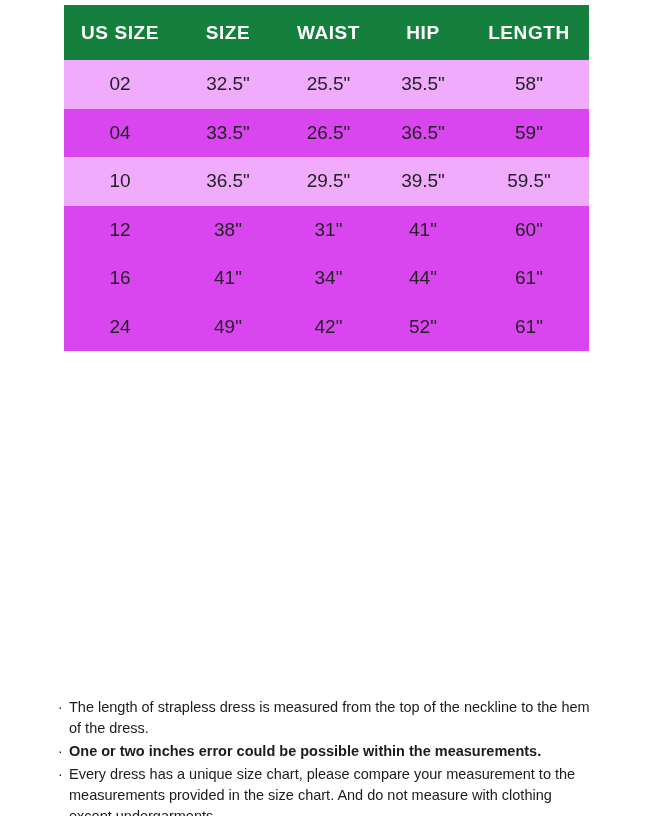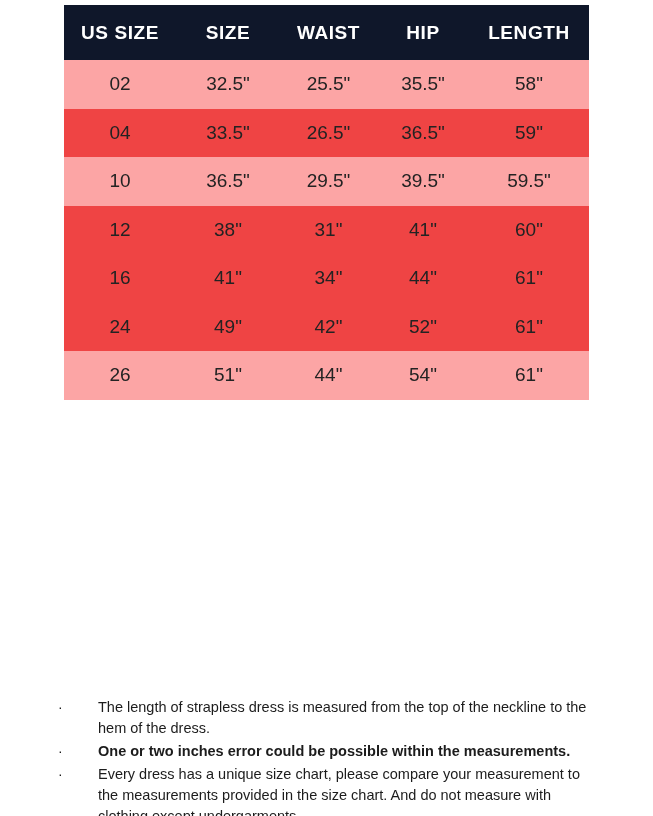--- a/index.html
+++ b/index.html
@@ -30,37 +30,37 @@
   table.size-chart th,
   table.size-chart td {
     padding: 0;
     margin: 0;
     text-align: center;
     vertical-align: middle;
   }
 
   
   thead tr {
-    background: #0f172a;
+    background: #15803d;
   }
   thead th {
     height: 55px;
     color: #ffffff;
     font-size: 19px;
     font-weight: bold;
     letter-spacing: 0.6px;
     line-height: 55px;
   }
 
   
   tbody tr {
     height: 48.5px;
   }
-  tbody tr.row-light { background: #fca5a5; }
-  tbody tr.row-dark  { background: #ef4444; }
+  tbody tr.row-light { background: #f0abfc; }
+  tbody tr.row-dark  { background: #d946ef; }
 
   tbody td {
     height: 48.5px;
     font-size: 19px;
     font-weight: normal;
     color: #232323;
     line-height: 48.5px;
   }
 
   
@@ -88,21 +88,20 @@
   .note .bullet {
     flex: 0 0 auto;
     width: 11px;
     font-size: 14px;
     line-height: 21px;
     color: #1c1c1c;
     text-align: left;
   }
   .note .note-text {
     flex: 1 1 auto;
-    margin-left: 29px;
   }
   .note.bold .note-text {
     font-weight: bold;
   }
 </style>
 </head>
 <body>
 
 <div class="chart-wrap">
   <table class="size-chart">
@@ -158,27 +157,20 @@
           <td>44"</td>
           <td>61"</td>
         </tr>
         <tr class="row-dark">
           <td>24</td>
           <td>49"</td>
           <td>42"</td>
           <td>52"</td>
           <td>61"</td>
         </tr>
-        <tr class="row-light">
-          <td>26</td>
-          <td>51"</td>
-          <td>44"</td>
-          <td>54"</td>
-          <td>61"</td>
-        </tr>
       </tbody>
   </table>
 </div>
 
 <div class="notes" id="notes-list">
     <div class="note">
       <span class="bullet">·</span>
       <span class="note-text">The length of strapless dress is measured from the top of the neckline to the hem of the dress.</span>
     </div>
     <div class="note bold">

